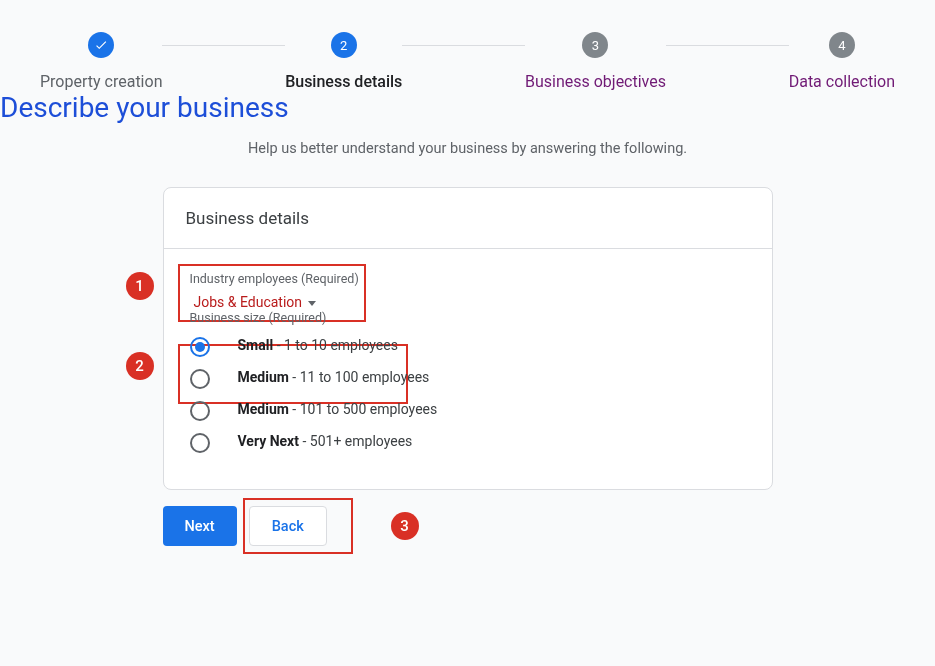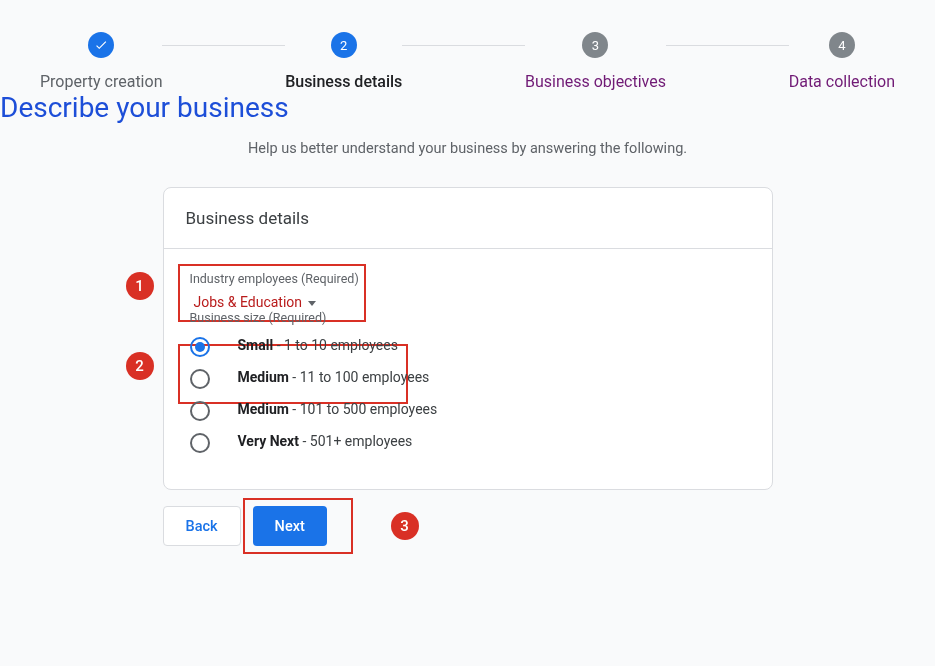--- a/index.html
+++ b/index.html
@@ -270,17 +270,17 @@
             <div class="radio-outer"></div>
             <div class="radio-label"><span class="bold">Very Next</span> - 501+ employees</div>
           </div>
         </div>
     </div>
 
   </div>
 </div>
 
 <div class="btn-row-wrap">
+  <button class="btn btn-next">Next</button>
   <button class="btn btn-back">Back</button>
-  <button class="btn btn-next">Next</button>
   <div class="rb3"></div>
   <div class="a3">3</div>
 </div>
 
 </body></html>

